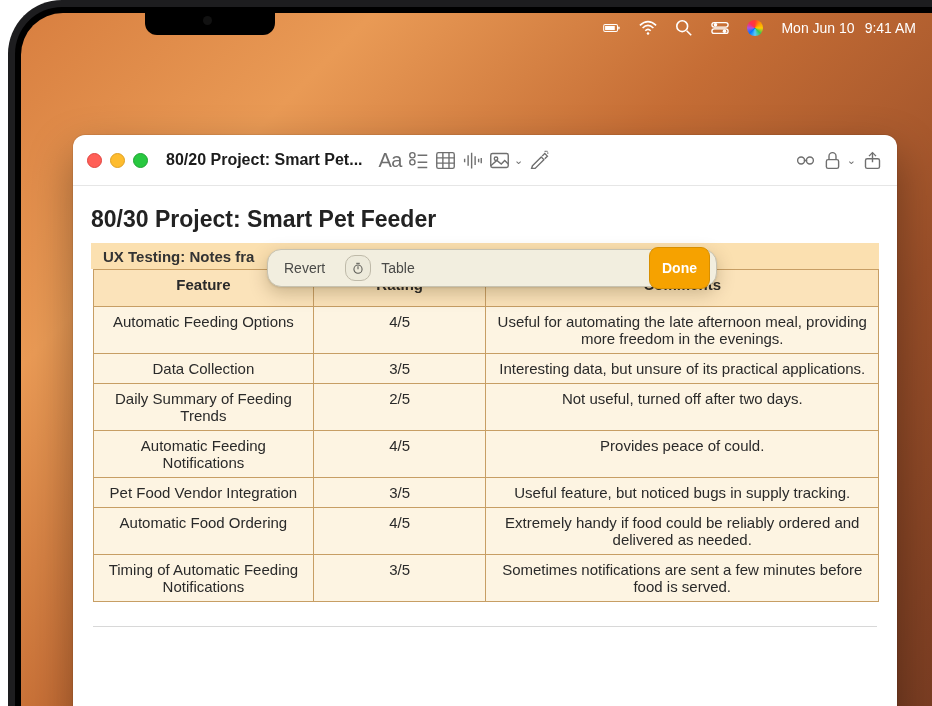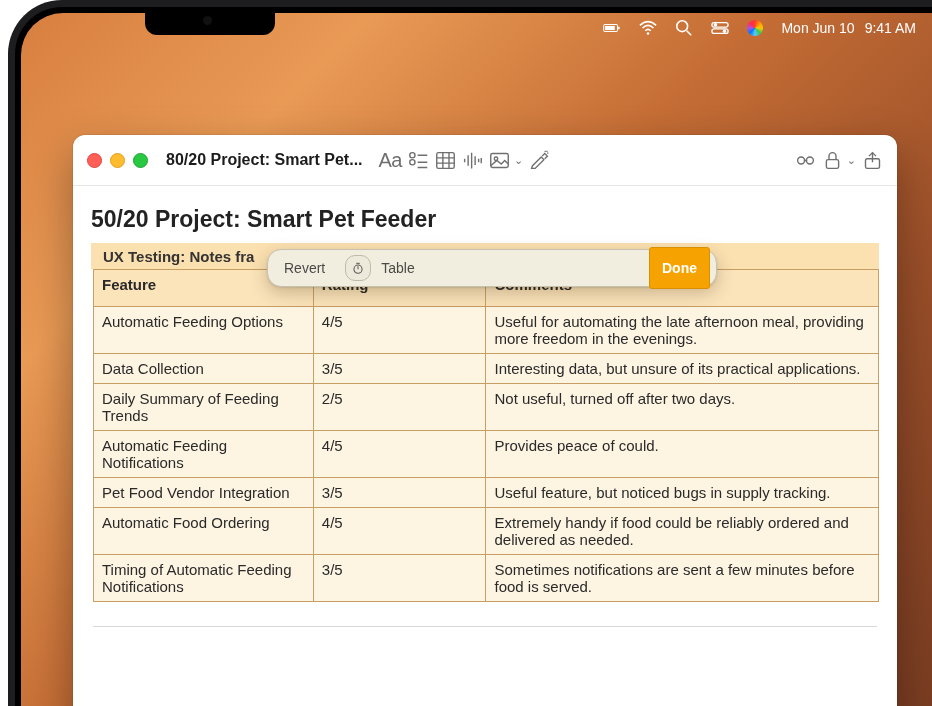--- a/index.html
+++ b/index.html
@@ -78,27 +78,27 @@
   .ai-pill{
     position:absolute;left:246px;top:236px;z-index:20;
     width:436px;height:36px;background:var(--pill-bg);border:1px solid var(--pill-brd);border-radius:14px;
     box-shadow:0 6px 18px rgba(60,40,0,.25),0 1px 2px rgba(0,0,0,.1);
     display:flex;align-items:center;padding:0 6px;gap:10px;color:#4a4a48;font-size:14px;
   }
   .ai-pill .revert{padding:4px 10px;}
   .ai-pill .dial{width:24px;height:24px;display:flex;align-items:center;justify-content:center;border:1px solid #bfbaa9;border-radius:10px;background:#edeadb;}
   .ai-pill .dial svg{width:14px;height:14px;stroke:#5a5a55;fill:none;stroke-width:1.8;}
   .ai-pill .plabel{flex:1;font-weight:500;}
-  .ai-pill .done{background:var(--done-bg);color:#fff;font-weight:600;padding:12px 12px;border-radius:3px;border:1px solid #d88f00;}
+  .ai-pill .done{background:var(--done-bg);color:#fff;font-weight:600;padding:12px 12px;border-radius:9px;border:1px solid #d88f00;}
 
   
   table.feat{
     border-collapse:collapse;width:calc(100% - 30px);margin:0 16px;font-size:15px;color:#2a2a2a;table-layout:fixed;
   }
-  table.feat th,table.feat td{border:1px solid var(--table-border);padding:6px 8px;text-align:left;vertical-align:top;}
+  table.feat th,table.feat td{border:1px solid var(--table-border);padding:6px 8px;text-align:center;vertical-align:top;}
   table.feat th{background:var(--table-head-bg);font-weight:700;height:24px;}
   table.feat td{background:var(--table-cell-bg);}
   table.feat col.c1{width:28%;}
   table.feat col.c2{width:22%;}
   table.feat col.c3{width:50%;}
 
   .hr-sep{margin:24px 16px 0 16px;border-top:1px solid #d8d8d8;}
 </style>
 </head>
 <body>
@@ -224,21 +224,21 @@
             <svg viewBox="0 0 24 24">
                 <path d="M12 3 L12 14"></path>
                 <path d="M8 7 L12 3 L16 7"></path>
                 <rect x="4" y="10" width="16" height="11" rx="2"></rect>
               </svg>
           </span>
         </div>
       </div>
 
       <div class="doc-body">
-        <div class="doc-title">50/20 Project: Smart Pet Feeder</div>
+        <div class="doc-title">80/30 Project: Smart Pet Feeder</div>
         <div class="subheading-bar">
           <span>UX Testing: Notes fra</span>
         </div>
 
         <table class="feat">
           <colgroup>
               <col class="c1">
               <col class="c2">
               <col class="c3">
             </colgroup>

